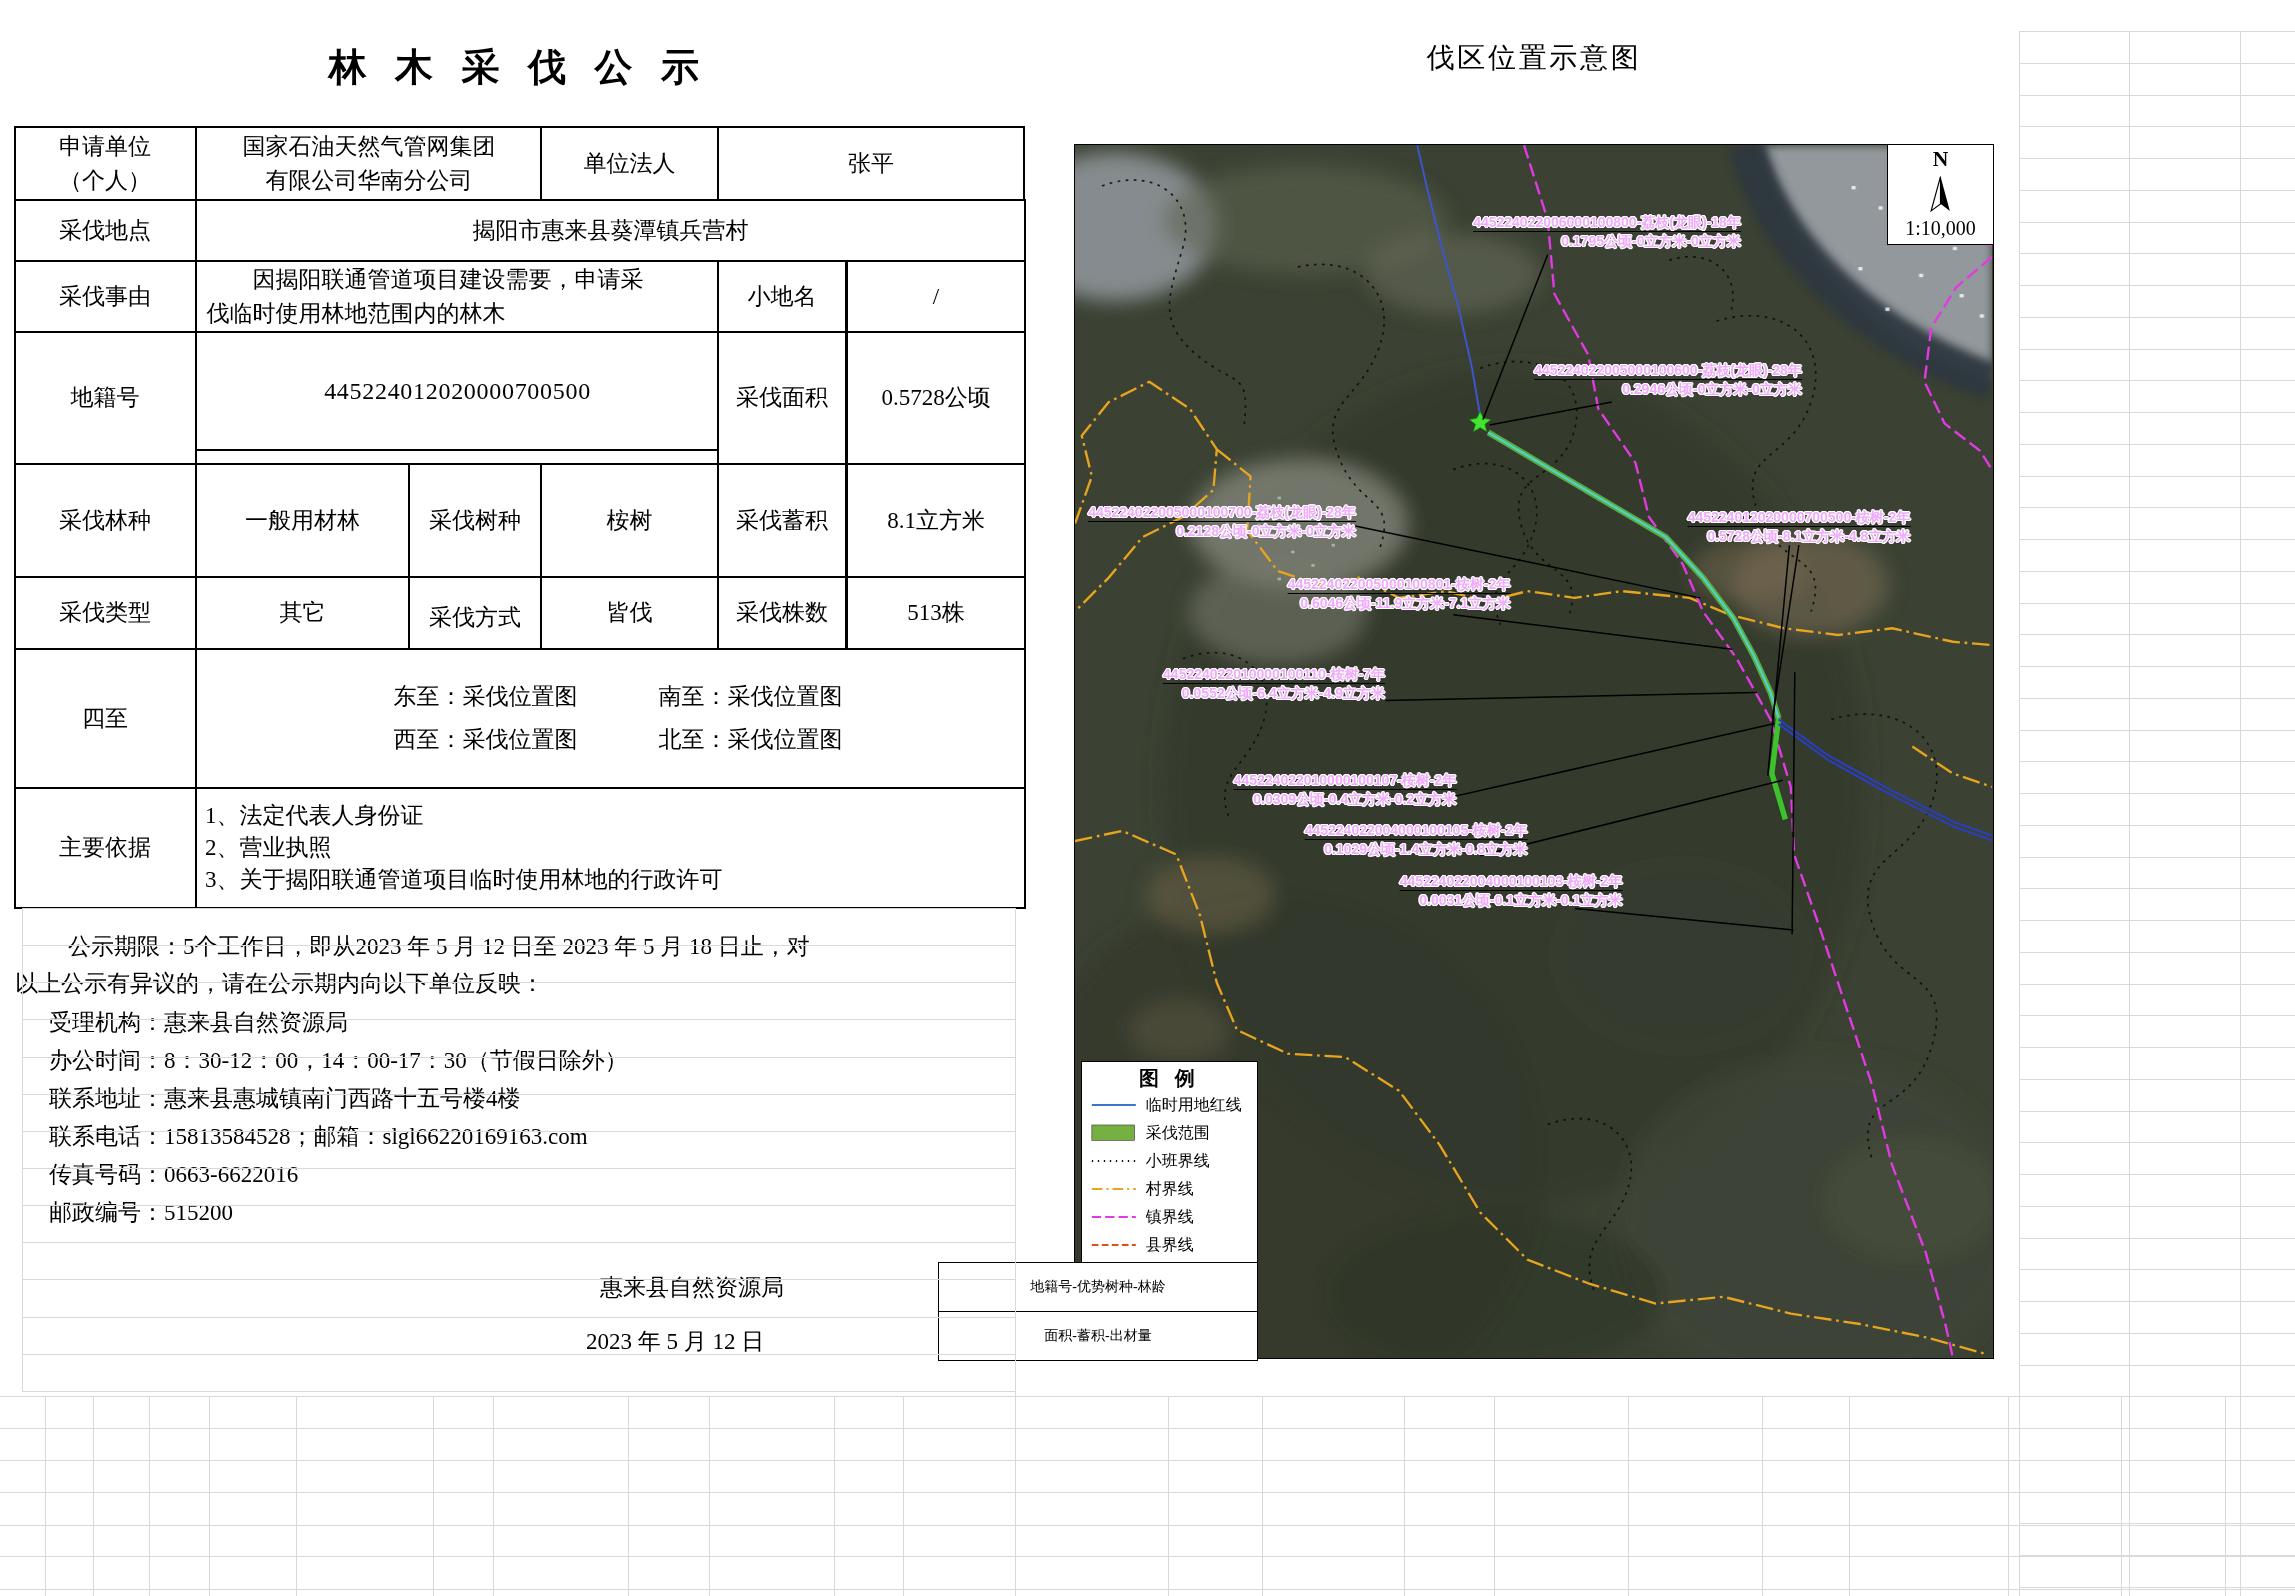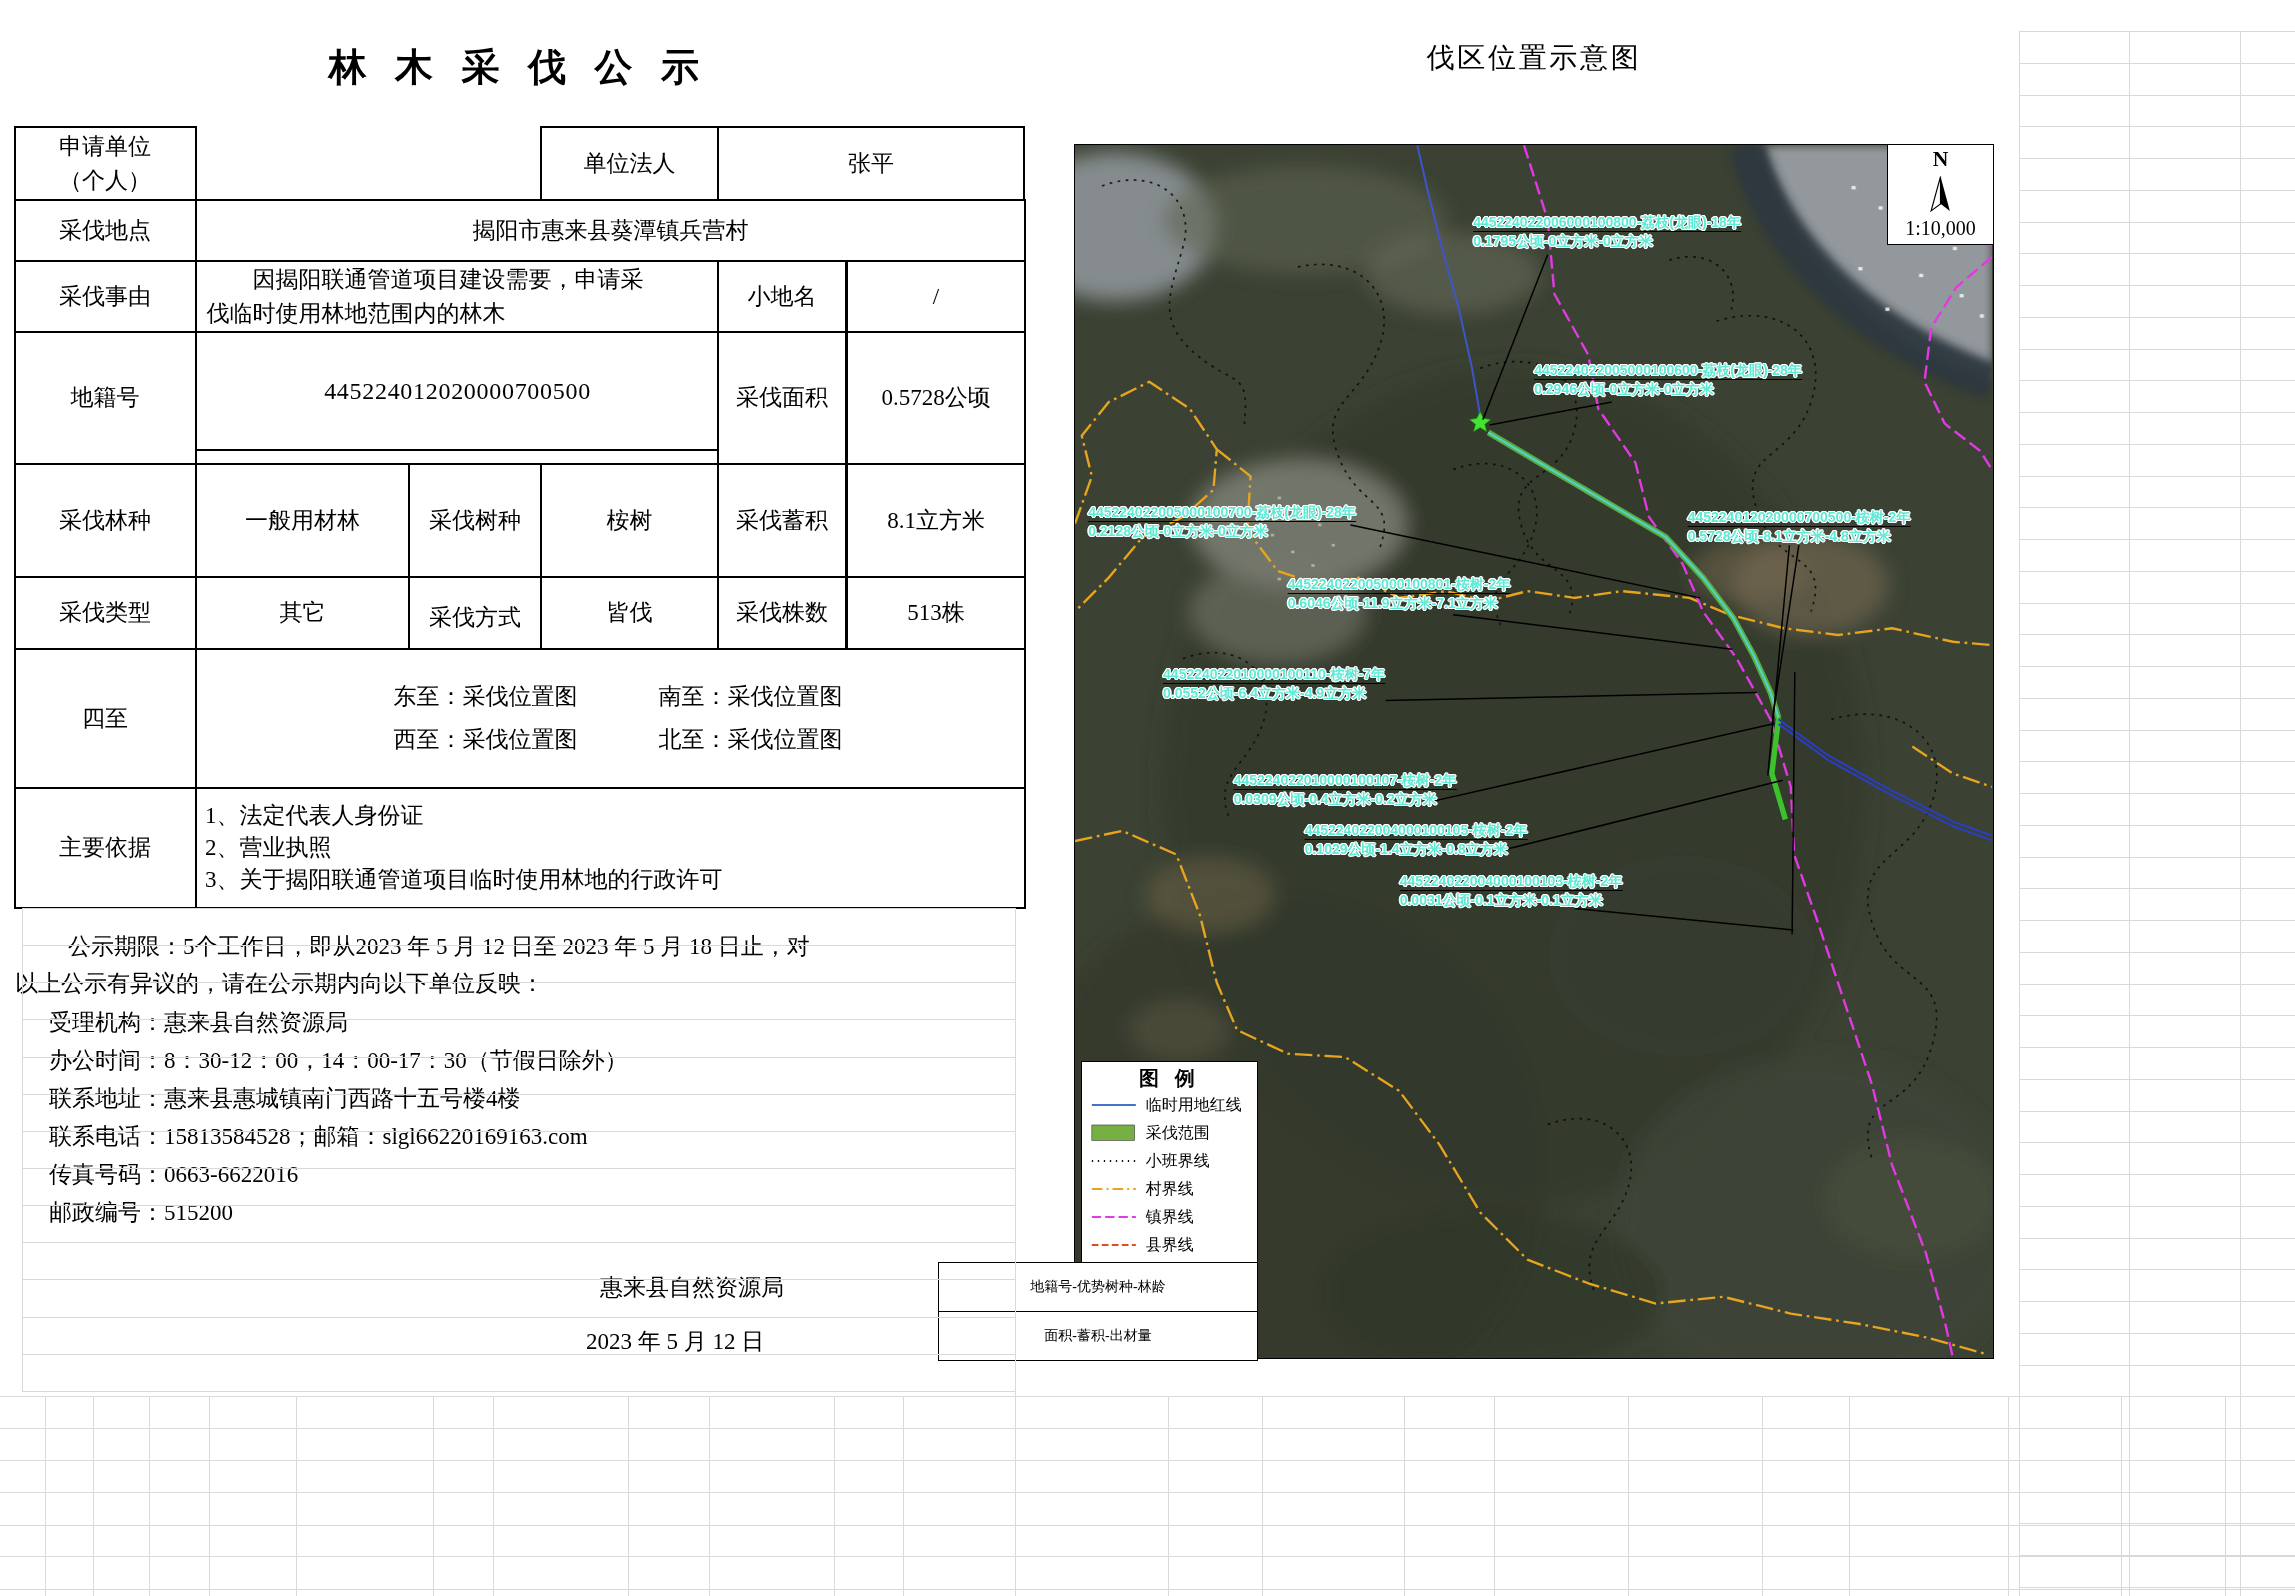--- a/index.html
+++ b/index.html
@@ -19,22 +19,22 @@
   .bounds{display:grid;grid-template-columns:auto auto;column-gap:81px;row-gap:9.5px;justify-content:flex-start;
           padding-left:15px;font-size:23px;text-align:left;}
   .basis{flex-direction:column;align-items:flex-start;justify-content:center;padding-left:8px;}
   .basis-line{font-size:23px;line-height:32px;text-align:left;}
   .para{position:absolute;font-size:23px;line-height:37px;white-space:nowrap;}
   .contact-line{font-size:23px;height:38px;line-height:38px;white-space:nowrap;}
   
   #map-title{left:1074px;top:39px;width:920px;text-align:center;font-size:28px;letter-spacing:2.7px;}
   #map-box{left:1074px;top:144px;width:920px;height:1215px;border:1.4px solid #000;box-sizing:border-box;background:#3b4233;}
   #map-svg{position:absolute;left:0;top:0;}
-  .map-label{position:absolute;transform:translateX(-50%);text-align:left;white-space:nowrap;
-             font-family:"Liberation Sans","DejaVu Sans",sans-serif;font-weight:bold;font-size:14px;line-height:19px;color:#5eead4;
+  .map-label{position:absolute;transform:translateX(-50%);text-align:right;white-space:nowrap;
+             font-family:"Liberation Sans","DejaVu Sans",sans-serif;font-weight:bold;font-size:14px;line-height:19px;color:#f0abfc;
              text-shadow:-1.4px 0 0 #fff,1.4px 0 0 #fff,0 -1.4px 0 #fff,0 1.4px 0 #fff,-0.7px -0.7px 0 #fff,0.7px -0.7px 0 #fff,-0.7px 0.7px 0 #fff,0.7px 0.7px 0 #fff;}
   .map-label .idline{border-bottom:1.7px solid #000;padding-bottom:0.7px;}
   #north-box{left:1887px;top:144px;width:107px;height:101px;border:1.7px solid #000;background:#fff;box-sizing:border-box;
              display:flex;flex-direction:column;align-items:center;justify-content:space-between;padding:2.7px 0 4px 0;}
   #north-box .nlet{font-size:21.6px;font-weight:bold;line-height:23px;}
   #north-box .scale{font-size:20px;line-height:21.6px;}
   #legend-box{left:1081px;top:1061px;width:177px;height:203px;border:1.7px solid #000;background:#fff;box-sizing:border-box;padding:2.7px 0 0 0;}
   #legend-title{text-align:center;font-size:20px;font-weight:bold;letter-spacing:5.4px;line-height:27px;}
   .legend-row{display:flex;align-items:center;height:28px;padding-left:6.8px;}
   .legend-row .sym{width:57px;flex:0 0 57px;}
@@ -52,20 +52,22 @@
   <div id="grid-right"></div>
 
   <div id="grid-bottom"></div>
 
   <div id="grid-doc"></div>
 
   <div class="abs" id="doc-title">林 木 采 伐 公 示</div>
 
   <div class="cell pre" style="left:13.5px;top:126px;width:183px;height:75px;">申请单位
 （个人）</div>
+  <div class="cell pre" style="left:195px;top:126px;width:348px;height:75px;">国家石油天然气管网集团
+有限公司华南分公司</div>
   <div class="cell" style="left:540px;top:126px;width:179px;height:75px;">单位法人</div>
   <div class="cell" style="left:717px;top:126px;width:308px;height:75px;">张平</div>
 
   <div class="cell" style="left:13.5px;top:199px;width:183px;height:64px;">采伐地点</div>
   <div class="cell" style="left:195px;top:199px;width:831px;height:64px;">揭阳市惠来县葵潭镇兵营村</div>
 
   <div class="cell" style="left:13.5px;top:260px;width:183px;height:73px;">采伐事由</div>
   <div class="cell left" style="left:195px;top:260px;width:525px;height:73px;">
     <div class="reason-text pre">因揭阳联通管道项目建设需要，申请采
 伐临时使用林地范围内的林木</div>

